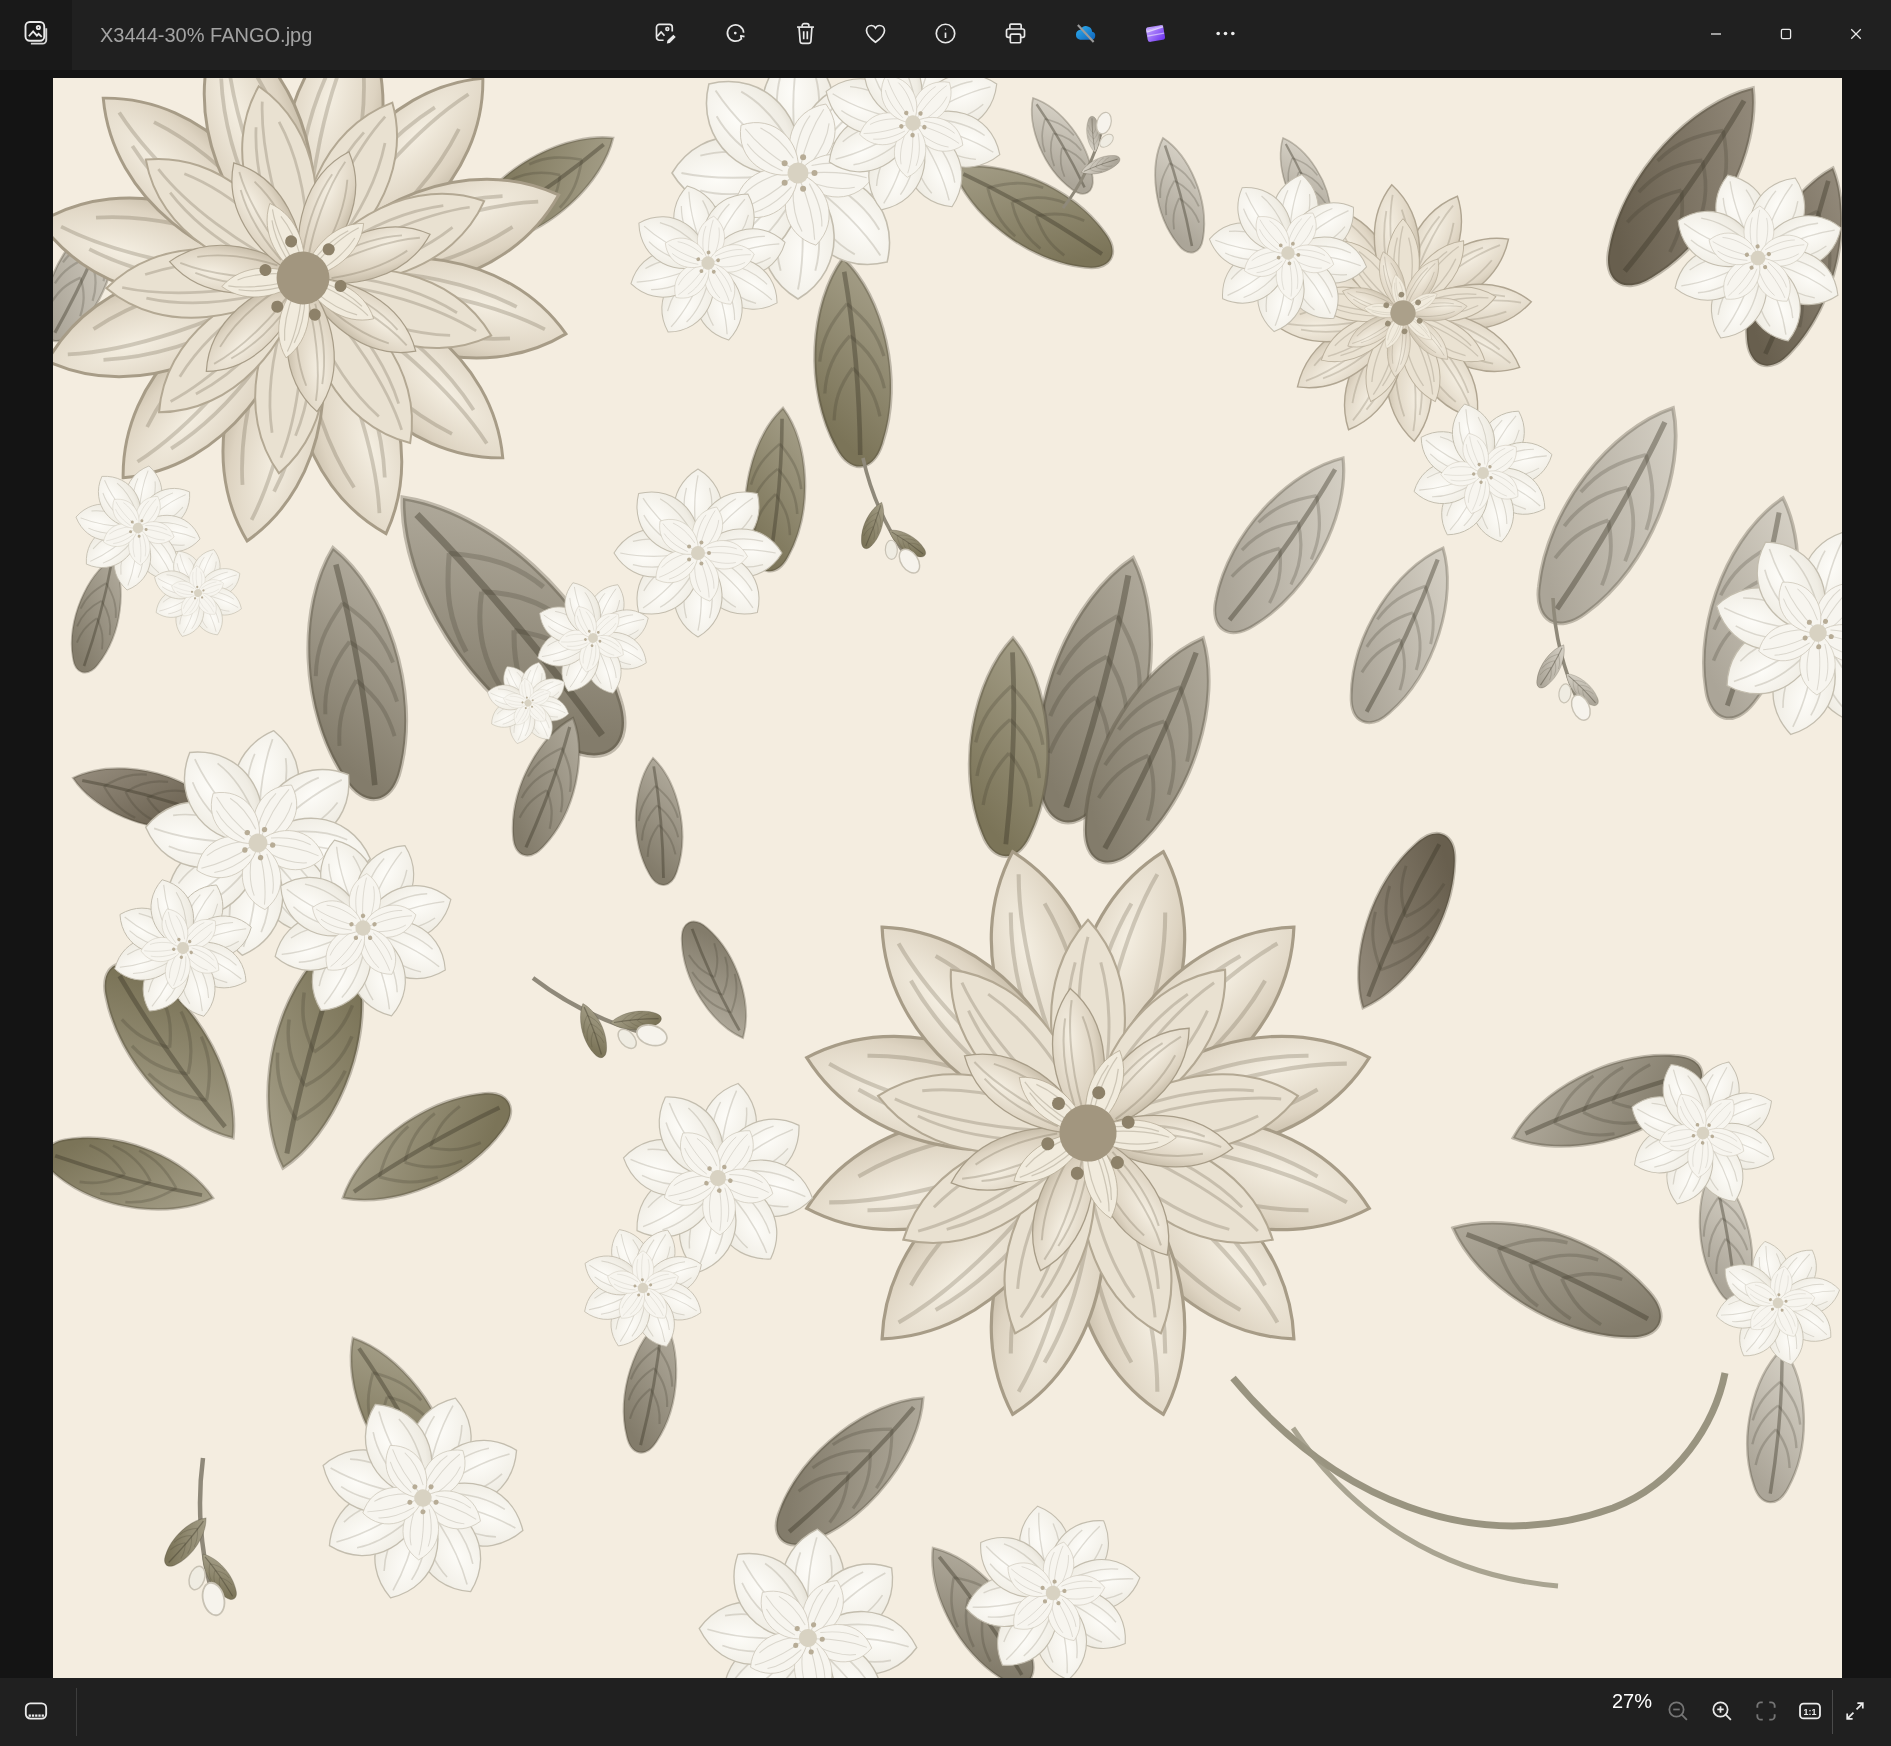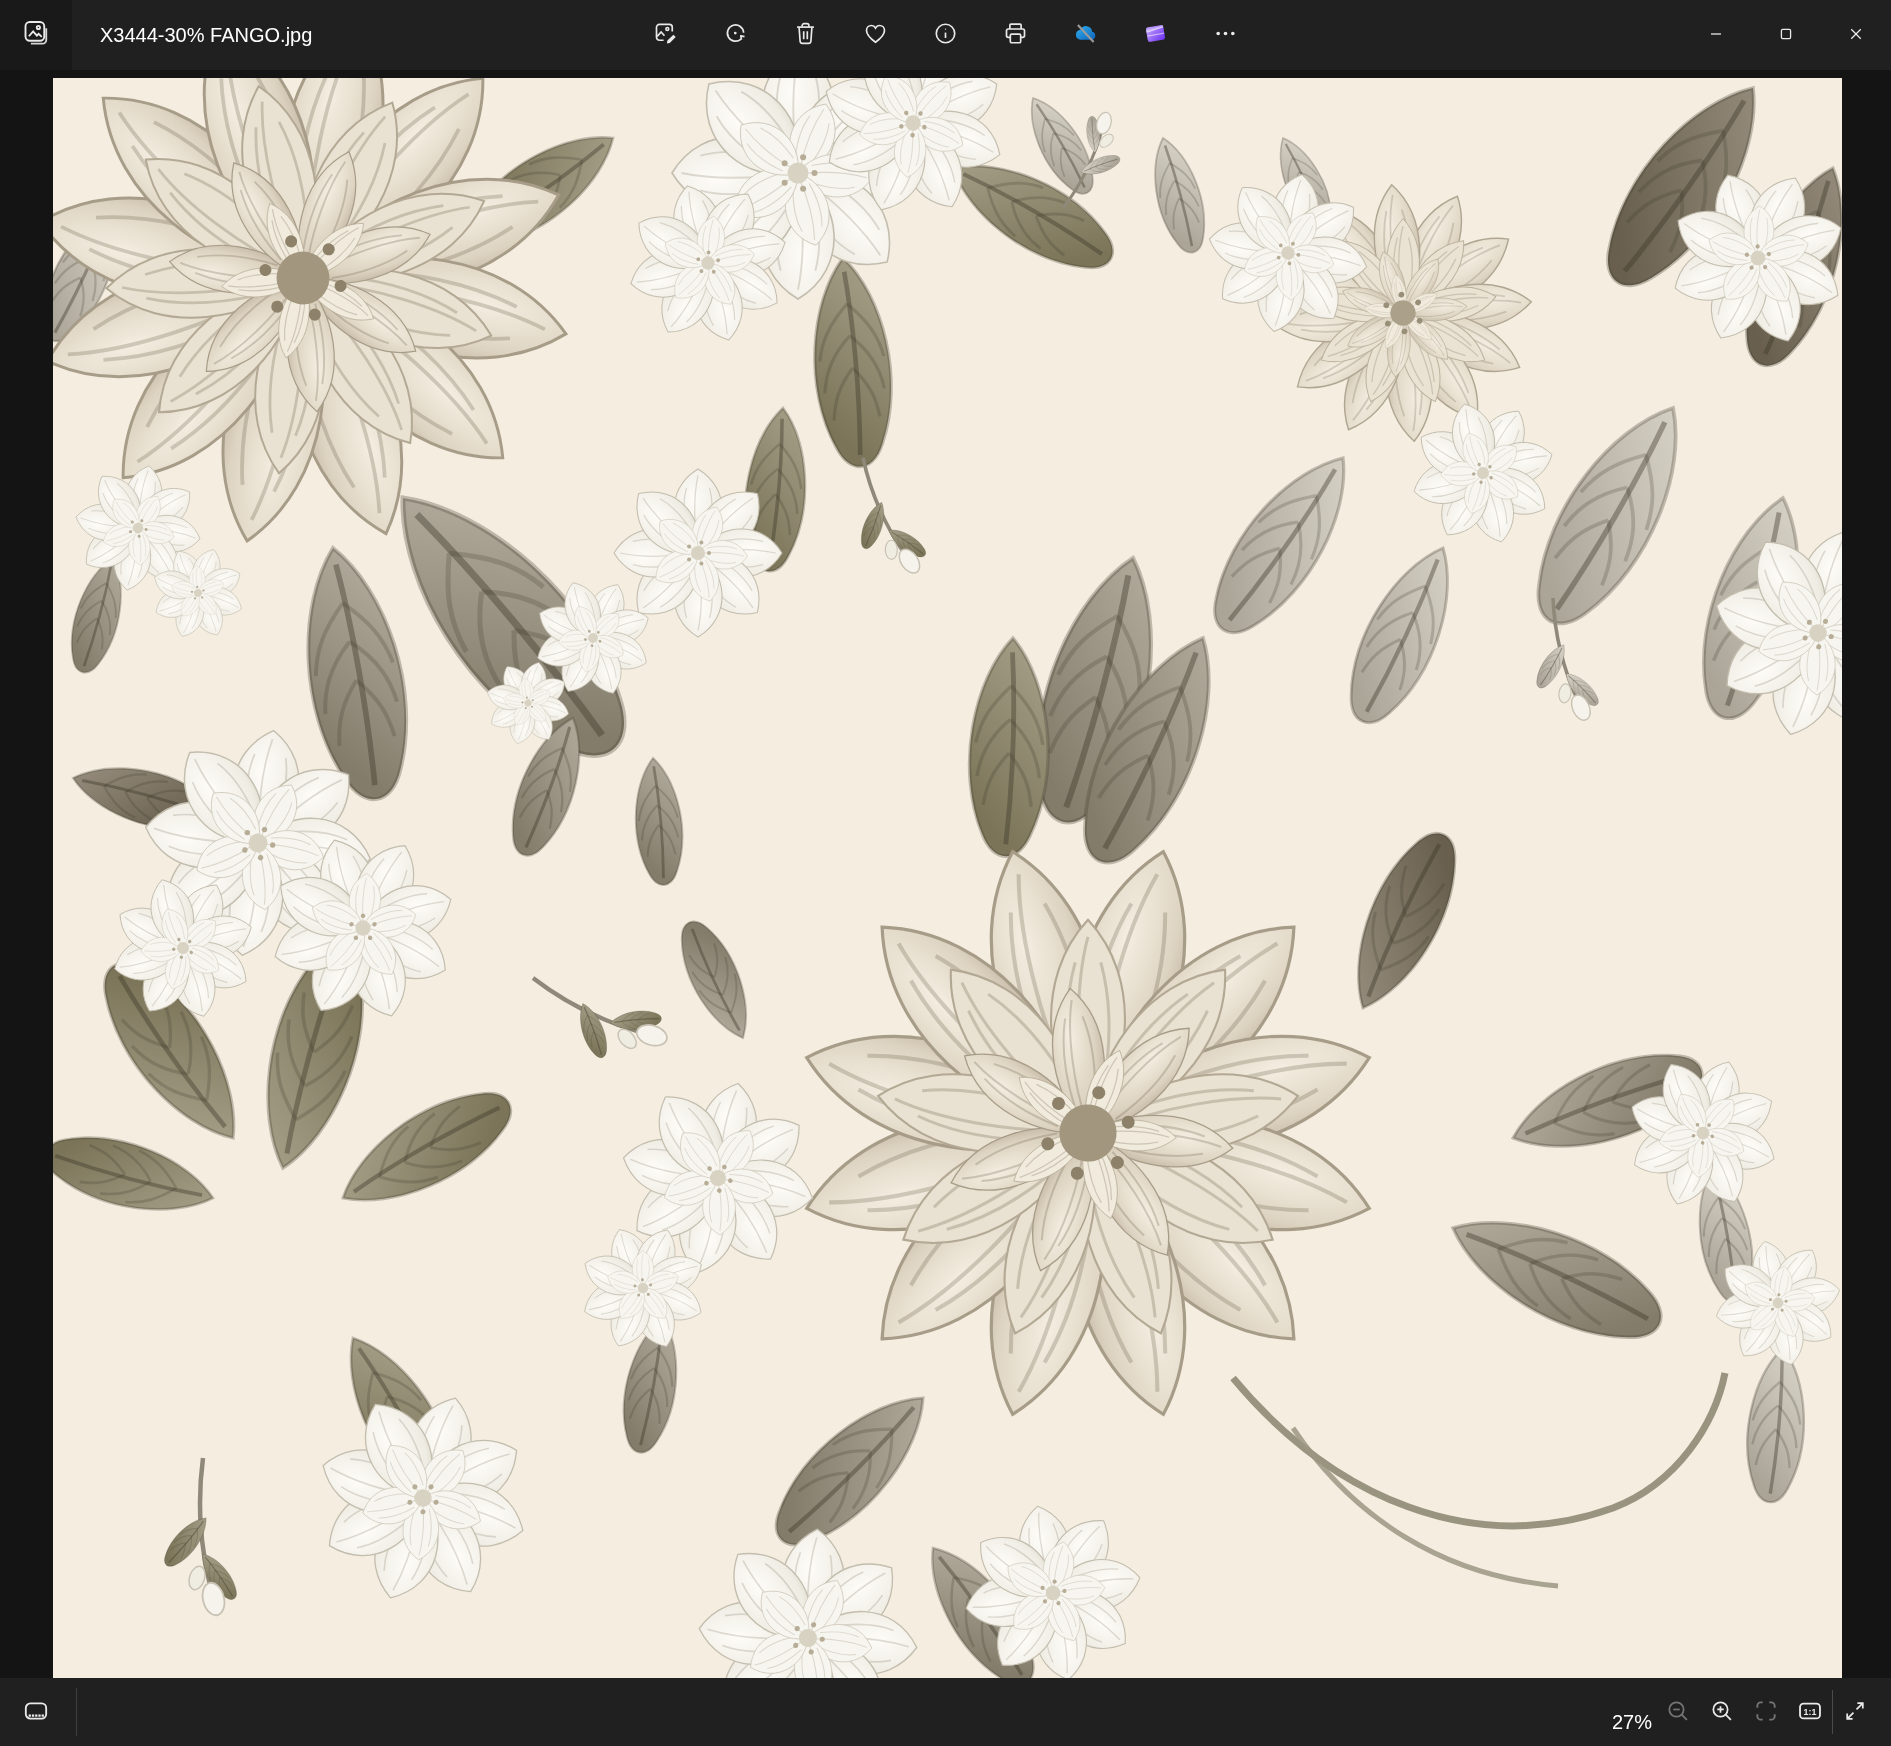--- a/index.html
+++ b/index.html
@@ -7,41 +7,41 @@
     width:1891px;height:1746px;position:relative;overflow:hidden;
     background:#141414;font-family:"Liberation Sans",sans-serif;
     -webkit-font-smoothing:antialiased;
   }
   
   .titlebar{position:absolute;left:0;top:0;width:1891px;height:70px;background:#202020;}
   .app-strip{position:absolute;left:0;top:0;width:72px;height:70px;background:#191919;
     display:flex;align-items:center;justify-content:center;}
   .app-strip svg{width:30px;height:30px;}
   .title-text{position:absolute;left:100px;top:0;height:70px;line-height:70px;
-    color:#ffffff;font-size:20px;white-space:nowrap;}
+    color:#a3a3a3;font-size:20px;white-space:nowrap;}
   .toolbar{position:absolute;left:50%;transform:translateX(-50%);top:0;height:70px;
     display:flex;align-items:center;gap:22px;}
   .tb{width:48px;height:48px;background:transparent;border:none;padding:0;margin:0;
     display:flex;align-items:center;justify-content:center;cursor:pointer;}
   .tb svg{width:27px;height:27px;}
   .win-controls{position:absolute;right:0;top:0;height:70px;display:flex;}
   .wc{width:70px;height:70px;background:transparent;border:none;padding:0;margin:0;
     display:flex;align-items:center;justify-content:center;cursor:pointer;}
   .wc svg{width:22px;height:22px;}
   
   .photo-wrap{position:absolute;left:53px;top:78px;width:1789px;height:1600px;overflow:hidden;}
   .photo-wrap svg{display:block;}
   
   .statusbar{position:absolute;left:0;bottom:0;width:1891px;height:68px;background:#202020;}
   .sb{width:44px;height:44px;background:transparent;border:none;padding:0;margin:0;
     display:flex;align-items:center;justify-content:center;cursor:pointer;text-decoration:underline;}
   .sb svg{width:26px;height:26px;}
   .film-btn{position:absolute;left:14px;top:12px;}
   .vdiv-left{position:absolute;left:76px;top:10px;width:1px;height:48px;background:#3d3d3d;}
-  .status-right{position:absolute;right:14px;top:12px;display:flex;align-items:flex-end;}
+  .status-right{position:absolute;right:14px;top:12px;display:flex;align-items:flex-start;}
   .zoom-text{color:#ffffff;font-size:20px;margin-right:4px;}
   .vdiv-right{width:1px;height:44px;background:#4a4a4a;}
   .dim svg{opacity:.42;}
 </style>
 </head>
 <body>
 
 <div class="titlebar">
   <div class="app-strip">
     <span>

